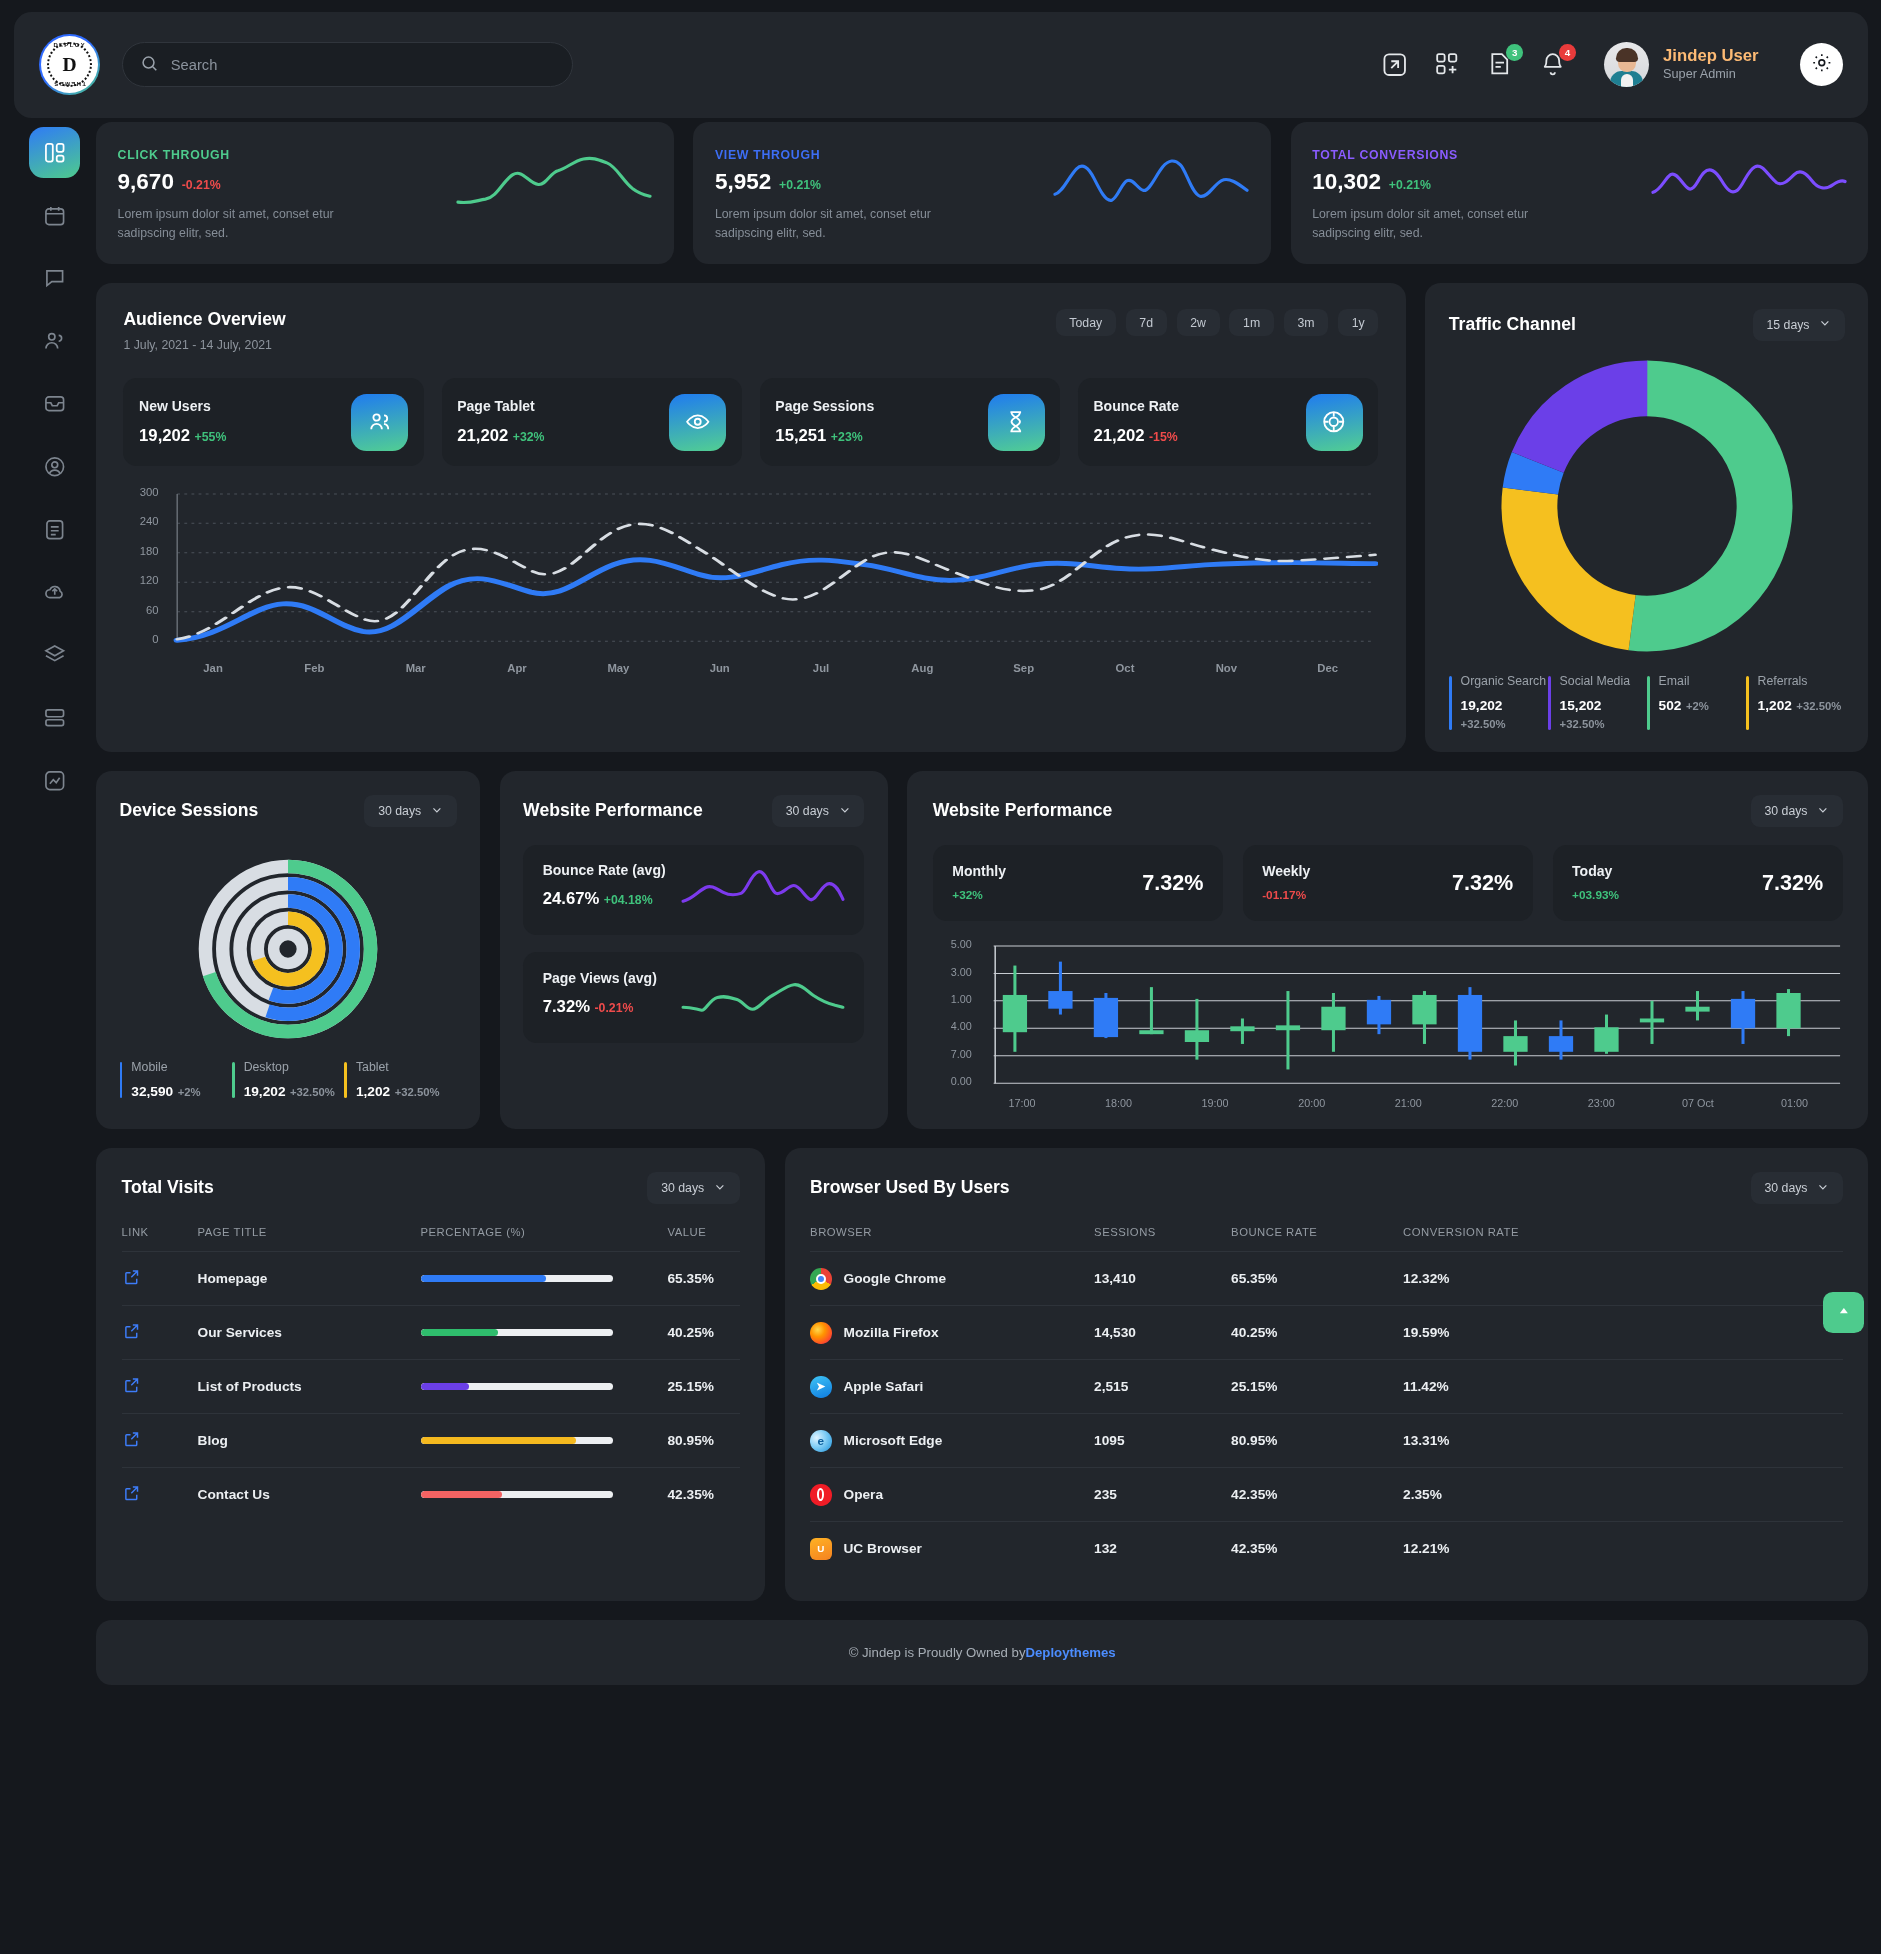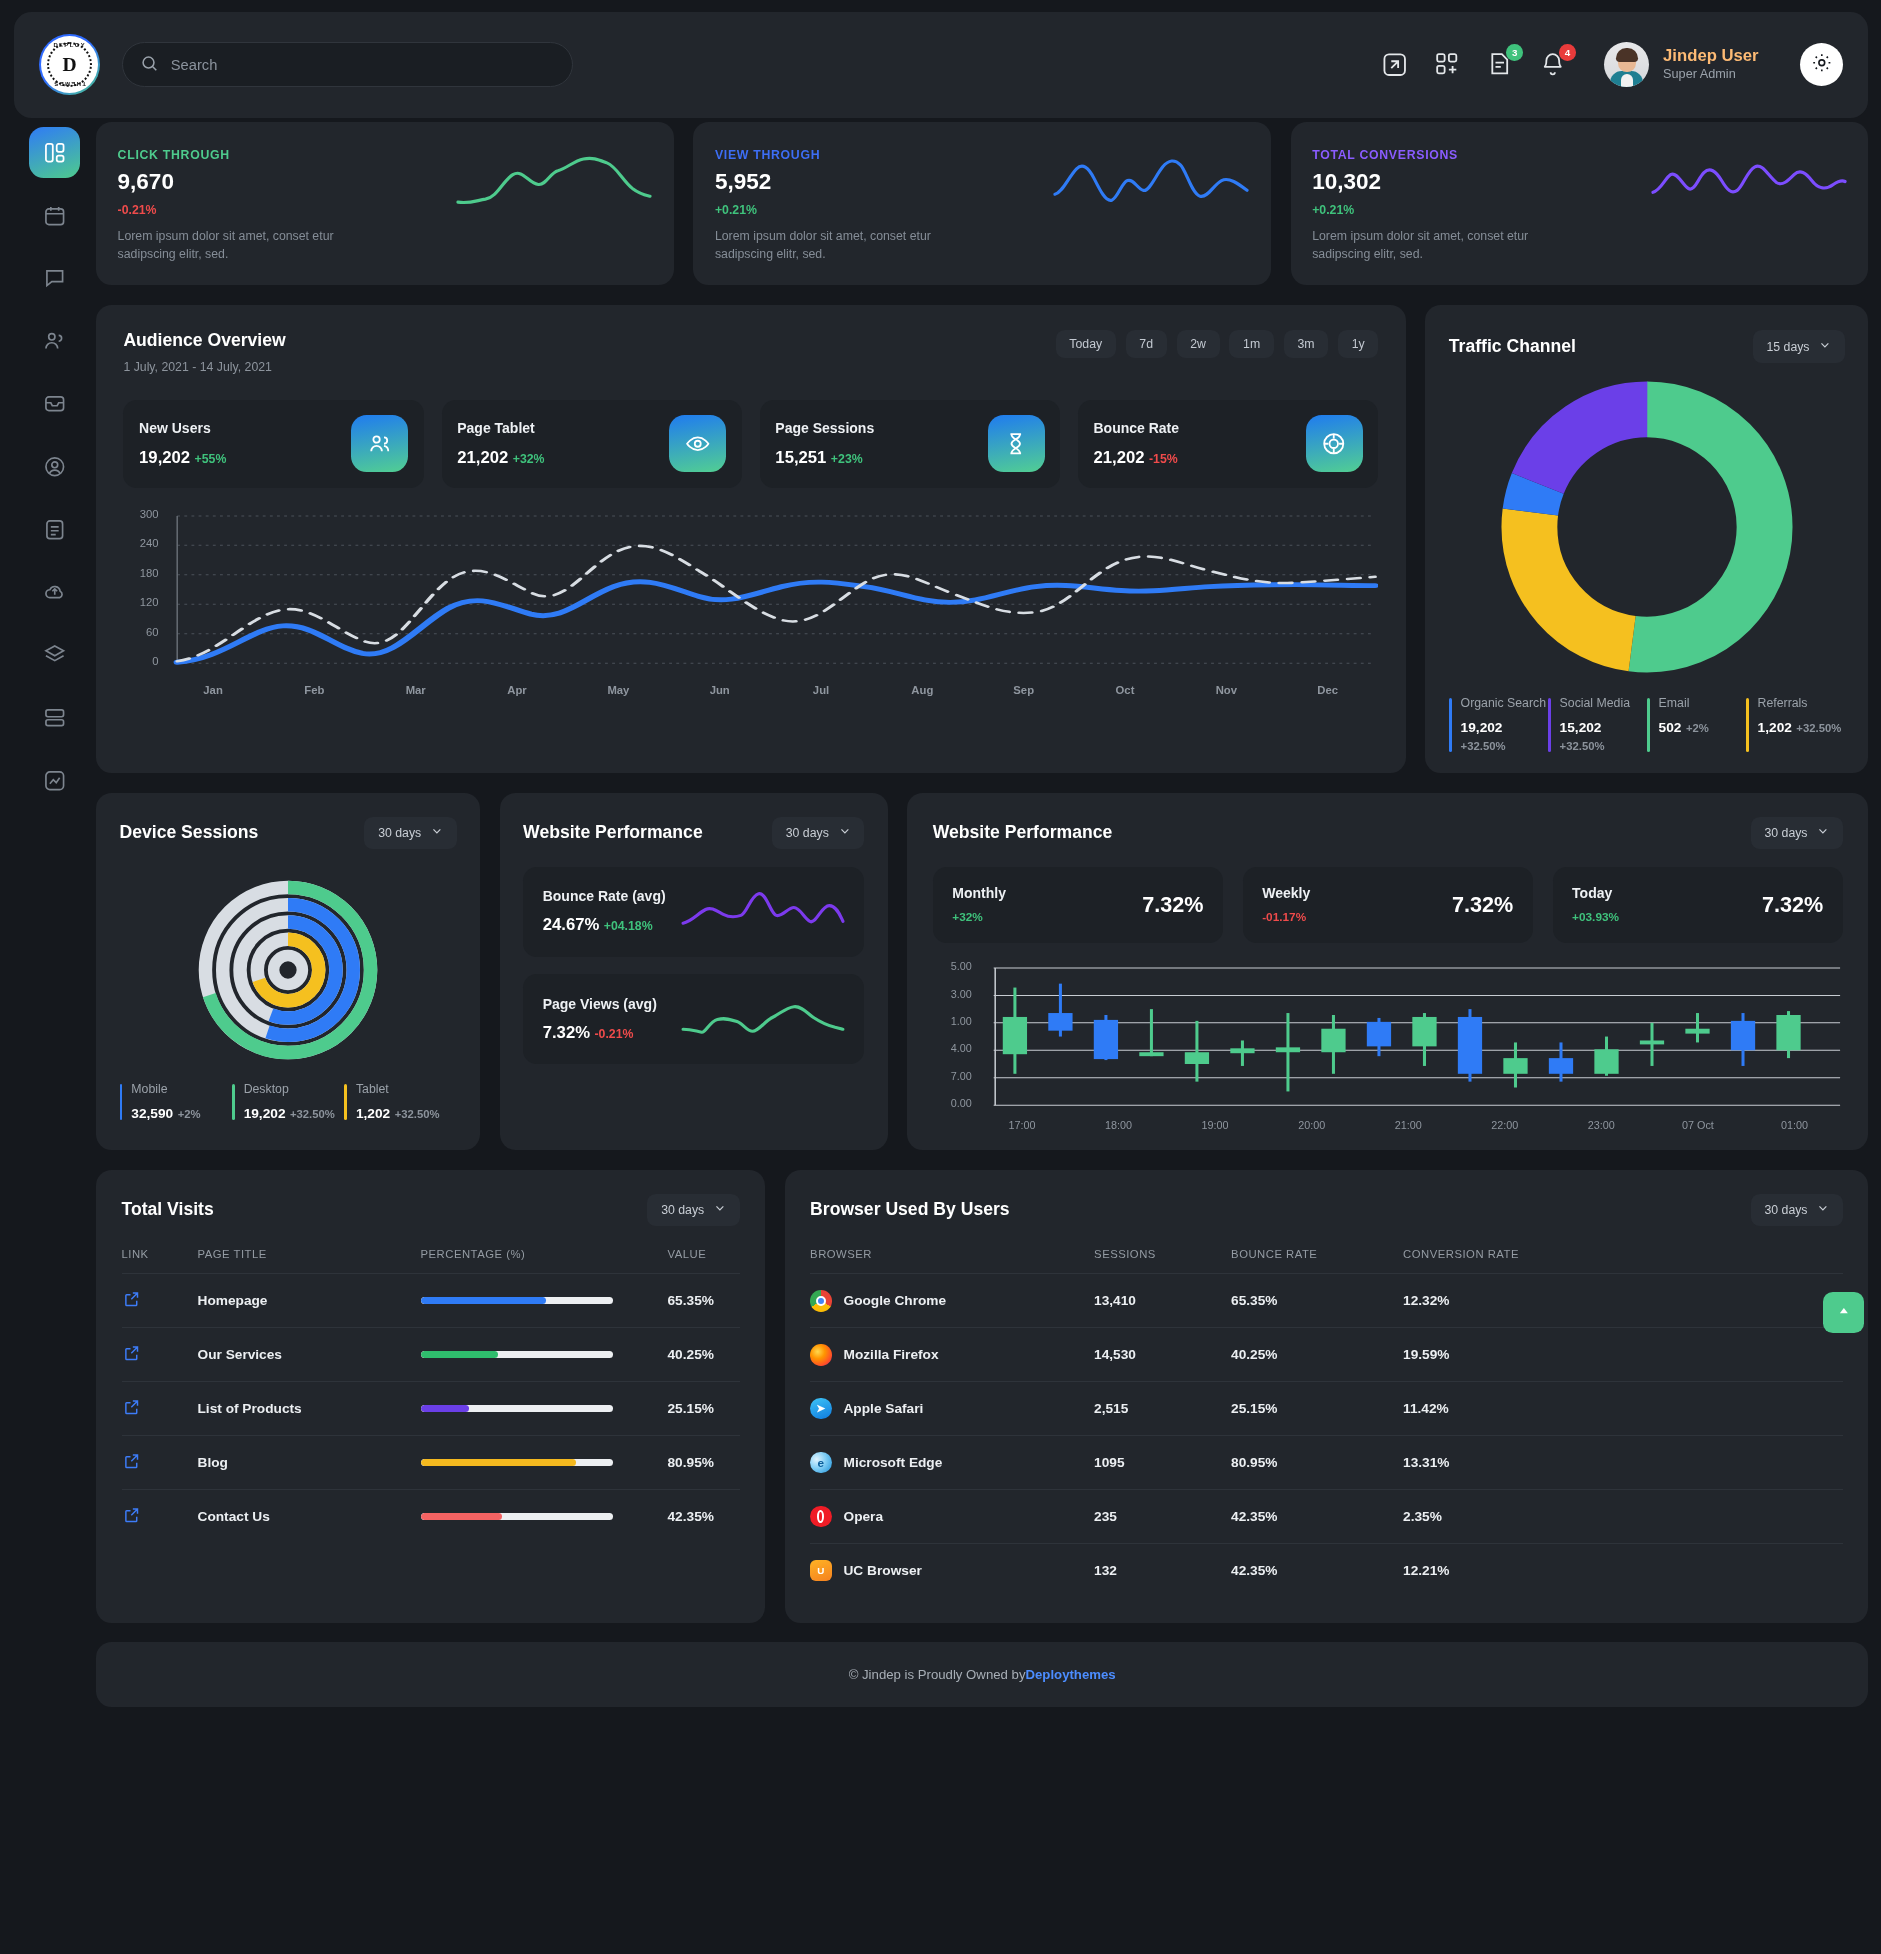--- a/index.html
+++ b/index.html
@@ -88,21 +88,21 @@
   
   .content { position:absolute; left: 96px; right: 13.7px; top: 122px; }
 
   .row { display:flex; gap: 19.6px; margin-bottom: 19.6px; }
   .card { background:#22262c; border-radius: 15.7px; }
 
   
   .stat-card { flex:1; padding: 25.5px 21.6px 21.6px 21.6px; display:flex; align-items:flex-start; min-height:122px; }
   .stat-left { width: 245px; flex: 0 0 245px; }
   .stat-label { font-size: 12.3px; font-weight: 700; letter-spacing: 0.7px; margin-bottom: 7.8px; }
-  .stat-valrow { display:flex; align-items:baseline; gap: 7.8px; margin-bottom: 9.8px; flex-direction: column; }
+  .stat-valrow { display:flex; align-items:baseline; gap: 7.8px; margin-bottom: 9.8px; }
   .stat-value { font-size: 22.5px; font-weight: 800; color:#fff; }
   .delta { font-size: 12.3px; font-weight: 700; }
   .up { color:#3fc27c; } .down { color:#ef4b4b; }
   .stat-desc { font-size: 12.3px; color:#858d97; line-height: 1.5; }
   .stat-spark { flex:1; display:flex; align-items:center; justify-content:flex-end; padding-top:3.9px; }
 
   
   .audience { flex: 1 1 auto; padding: 25.5px 27.4px 17.6px 27.4px; }
   .aud-head { display:flex; align-items:flex-start; }
   .panel-title { font-size: 17.6px; font-weight: 800; color:#fff; }
@@ -142,21 +142,21 @@
   .legend-val { font-size: 13.7px; font-weight:800; color:#fff; }
   .legend-delta { font-size: 11.3px; color:#8c939c; font-weight:600; }
 
   
   .device { width: 384px; flex:0 0 384px; padding: 23.5px 23.5px 19.6px; }
   .card-head { display:flex; align-items:center; }
   .dev-legend { display:flex; margin-top: 15.7px; }
 
   
   .webperf { width: 388px; flex:0 0 388px; padding: 23.5px 23.5px 19.6px; }
-  .perf-item { background:#1d2126; border-radius: 13.7px; padding: 17.6px 19.6px; margin-top: 17.6px; display:flex; align-items:center; min-height:90px; }
+  .perf-item { background:#1d2126; border-radius: 13.7px; padding: 17.6px 19.6px; margin-top: 17.6px; display:flex; min-height:90px; }
   .perf-name { font-size: 14px; color:#eef1f4; font-weight:600; margin-bottom: 10.8px; }
   .perf-val { font-size: 16.7px; font-weight: 800; color:#fff; }
 
   
   .webperf2 { flex:1; padding: 23.5px 25.5px 19.6px; }
   .kpis { display:flex; gap: 19.6px; margin-top: 17.6px; }
   .kpi { flex:1; background:#1d2126; border-radius: 13.7px; padding: 17.6px 19.6px; min-height: 76px; display:flex; align-items:center; }
   .kpi-name { font-size: 14px; color:#eef1f4; font-weight:700; margin-bottom: 8.8px; }
   .kpi-delta { font-size: 11.8px; font-weight:700; }
   .kpi-val { font-size: 21.6px; font-weight:800; color:#fff; margin-left:auto; }

